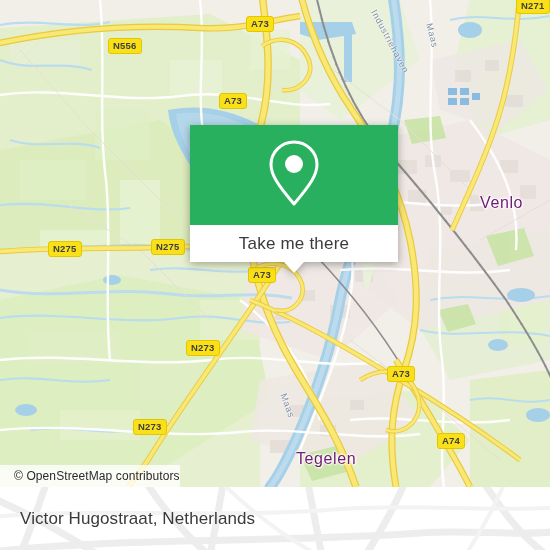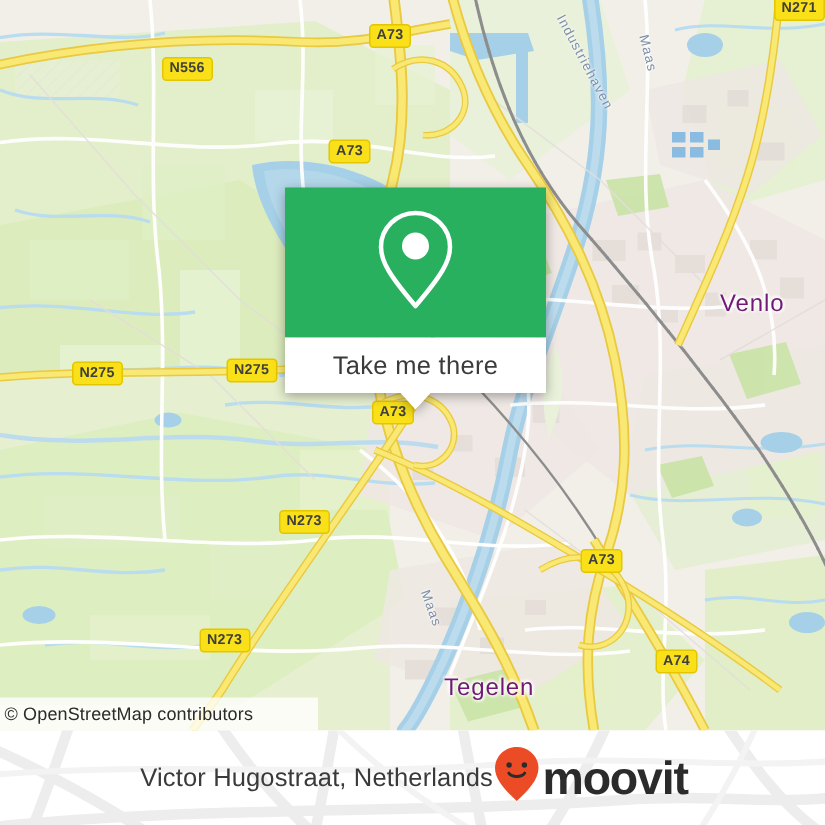--- a/index.html
+++ b/index.html
@@ -50,34 +50,34 @@
     font-size: 9px;
     letter-spacing: 0.8px;
     white-space: nowrap;
     text-shadow: 0 0 2px #fff, 0 0 2px #fff;
   }
 
   
   .attrib {
     position: absolute;
     left: 0; bottom: 0;
-    width: 212px; height: 22px;
+    width: 180px; height: 22px;
     background: rgba(255,255,255,0.78);
     display: flex; align-items: center;
-    padding-left: 3px;
+    padding-left: 14px;
     font-size: 12px;
     color: #2b2b2b;
     letter-spacing: 0.1px;
   }
 
   
   .callout {
     position: absolute;
     left: 190px; top: 125px;
-    width: 174px;
+    width: 208px;
     filter: drop-shadow(0 2px 4px rgba(0,0,0,0.33));
   }
   .callout-top {
     height: 100px;
     background: #29b05f;
     display: flex; align-items: center; justify-content: center;
   }
   .callout-bottom {
     height: 37px;
     background: #ffffff;
@@ -103,21 +103,21 @@
   .footer {
     position: absolute;
     left: 0; top: 487px; width: 550px; height: 63px;
     background: #ffffff;
     overflow: hidden;
   }
   .footer-bg { position: absolute; left: 0; top: -30px; opacity: 1; }
   .footer-inner {
     position: relative;
     height: 100%;
-    display: flex; align-items: center; justify-content: center;
+    display: flex; align-items: center; justify-content: flex-start;
     padding: 0 18px 0 20px;
   }
   .footer-title {
     font-size: 17px;
     color: #3a3a3a;
     letter-spacing: 0.1px;
   }
   .brand { display: flex; align-items: center; gap: 2px; }
   .brand-name {
     font-size: 31px;
@@ -380,27 +380,16 @@
       <g stroke="#f3f3f3" stroke-width="4" fill="none">
         <path d="M-10,60 C100,50 220,62 340,52 C420,46 490,56 560,50"></path>
         <path d="M190,-10 C230,40 280,80 340,110"></path>
         <path d="M520,-10 C500,40 480,80 450,120"></path>
       </g>
     </svg>
 
     <div class="footer-inner">
       <span class="footer-title">Victor Hugostraat, Netherlands</span>
 
-      <span class="brand">
-        <span>
-          <svg width="31" height="38" viewBox="0 0 31 38">
-            <path d="M15.5 1 C7.5 1 1 7.3 1 15 C1 23 8.5 30.5 15.5 37 C22.5 30.5 30 23 30 15 C30 7.3 23.5 1 15.5 1 Z" fill="#eb4c26"></path>
-            <circle cx="10.4" cy="13" r="1.8" fill="#2b2b2b"></circle>
-            <circle cx="20.6" cy="13" r="1.8" fill="#2b2b2b"></circle>
-            <path d="M10.2 18.4 C12.3 21.4 18.7 21.4 20.8 18.4" stroke="#2b2b2b" stroke-width="1.9" fill="none" stroke-linecap="round"></path>
-          </svg>
-        </span>
-        <span class="brand-name">moovit</span>
-      </span>
     </div>
   </div>
 
 </div>
 
 </body></html>

